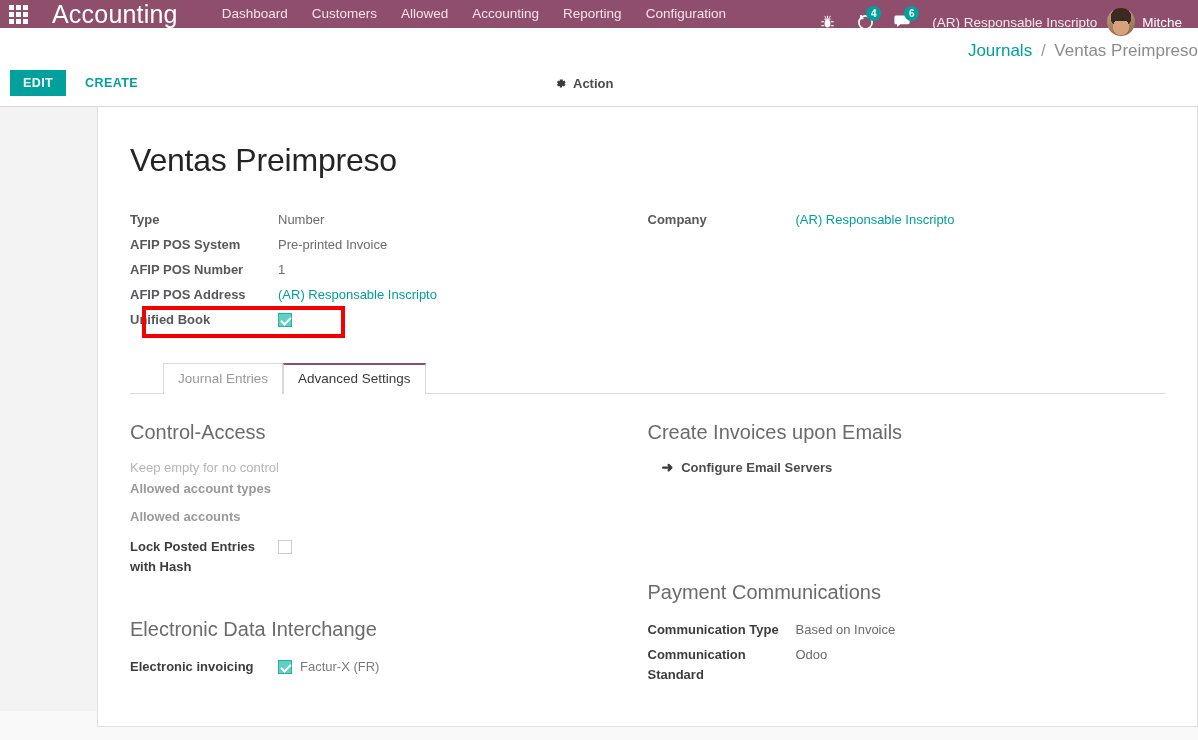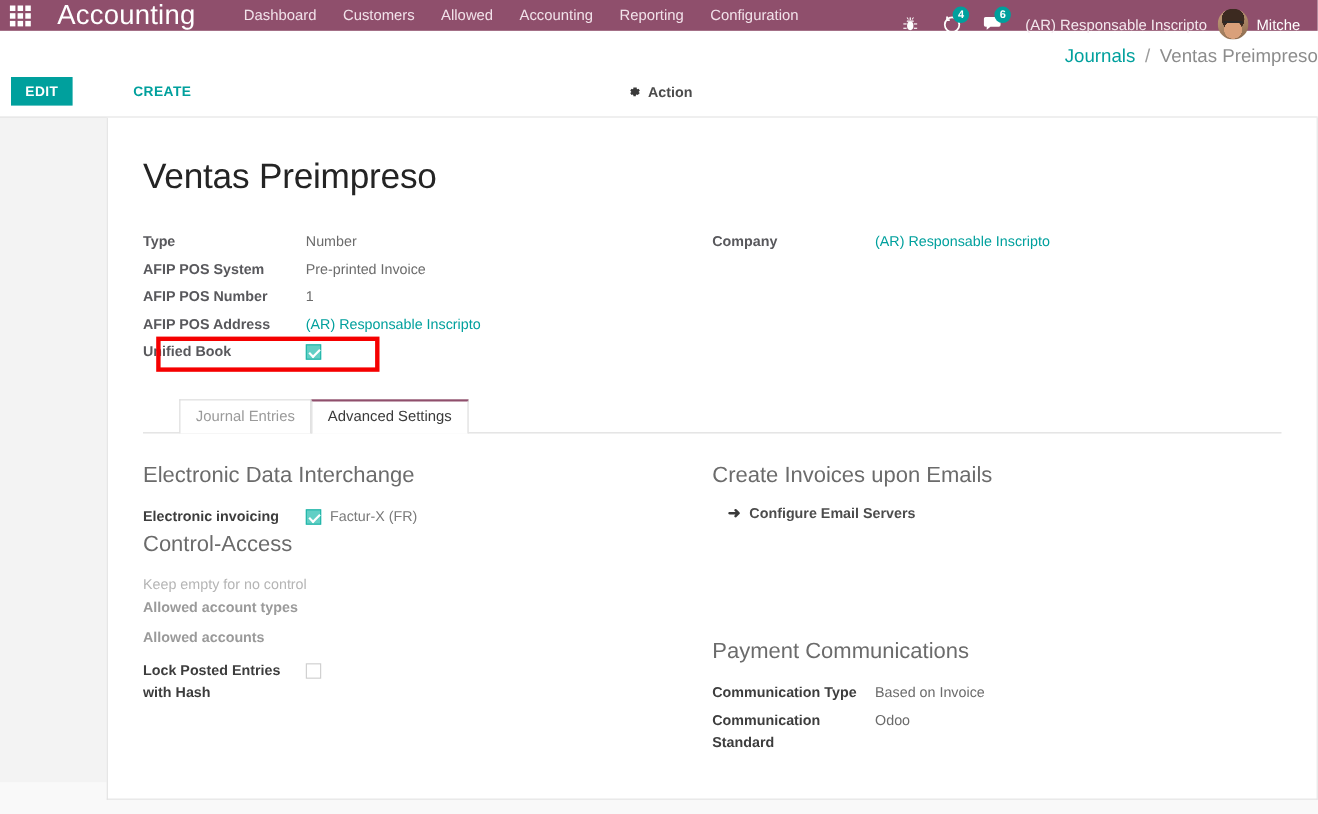--- a/index.html
+++ b/index.html
@@ -75,32 +75,32 @@
 
   
   .control-panel { background: #ffffff; border-bottom: 1px solid #d8d8d8; }
   .breadcrumb {
     padding: 13px 0 9px 10px; font-size: 17px; white-space: nowrap; text-align: right;
   }
   .breadcrumb .crumb-link { color: #00a09d; cursor: pointer; }
   .breadcrumb .sep { color: #9b9b9b; margin: 0 4px; }
   .breadcrumb .crumb-cur { color: #8c8c8c; }
   .cp-buttons {
-    display: flex; align-items: center; padding: 0 25px 10px 10px; position: relative; gap: 36px;
+    display: flex; align-items: center; padding: 0 25px 10px 10px; position: relative;
   }
   .btn-edit {
     background: #00a09d; color: #fff; font-size: 12.5px; font-weight: 700;
     padding: 6px 13px; letter-spacing: .4px; cursor: pointer; border: none;
   }
   .btn-create {
     color: #00a09d; font-size: 12.5px; font-weight: 700; letter-spacing: .4px;
     padding: 6px 13px; margin-left: 6px; cursor: pointer; background: none; border: none;
   }
   .action-btn {
-    position: absolute; left: 570px; top: 0;
+    position: absolute; left: 554px; top: 0;
     display: flex; align-items: center; gap: 6px;
     font-size: 13px; font-weight: 700; color: #4c4c4c; cursor: pointer; padding: 6px 0;
   }
 
   
   .page-body { background: #f3f3f3; height: calc(740px - 44px - 92px); position: relative; }
   .sheet-wrap { padding-left: 97px; }
   .sheet {
     background: #fff; border: 1px solid #e0e0e0; border-top: none;
     min-height: 620px; padding: 36px 32px 0 32px; position: relative;
@@ -308,41 +308,41 @@
         <div class="tabs">
           <div class="tab">Journal Entries</div>
           <div class="tab active">Advanced Settings</div>
         </div>
 
         <div class="tab-pane">
           <div class="group-row">
 
             <div class="col">
 
-              <div class="sec-block" style="margin-bottom:0">
-                <div class="sec-title">Electronic Data Interchange</div>
-                <div class="fld">
-                  <div class="lbl" style="color:#3d3d3d">Electronic invoicing</div>
-                  <div class="val">
-                    <span class="cb"></span><span class="inline-val">Factur-X (FR)</span>
-                  </div>
-                </div>
-              </div>
-
               <div class="sec-block">
                 <div class="sec-title">Control-Access</div>
                 <div class="hint">Keep empty for no control</div>
                 <div class="glabel">Allowed account types</div>
                 <div class="glabel" style="margin-top:6px">Allowed accounts</div>
                 <div class="fld wrap" style="margin-top:7px">
                   <div class="lbl" style="color:#3d3d3d">Lock Posted Entries with Hash</div>
                   <div class="val"><span class="cb off"></span></div>
                 </div>
               </div>
 
+              <div class="sec-block" style="margin-bottom:0">
+                <div class="sec-title">Electronic Data Interchange</div>
+                <div class="fld">
+                  <div class="lbl" style="color:#3d3d3d">Electronic invoicing</div>
+                  <div class="val">
+                    <span class="cb"></span><span class="inline-val">Factur-X (FR)</span>
+                  </div>
+                </div>
+              </div>
+
             </div>
 
             <div class="col">
 
               <div class="sec-block" style="margin-bottom:104px">
                 <div class="sec-title">Create Invoices upon Emails</div>
                 <div class="btn-link">
                   <span class="arrow-r">➜</span>
                   <span>Configure Email Servers</span>
                 </div>

